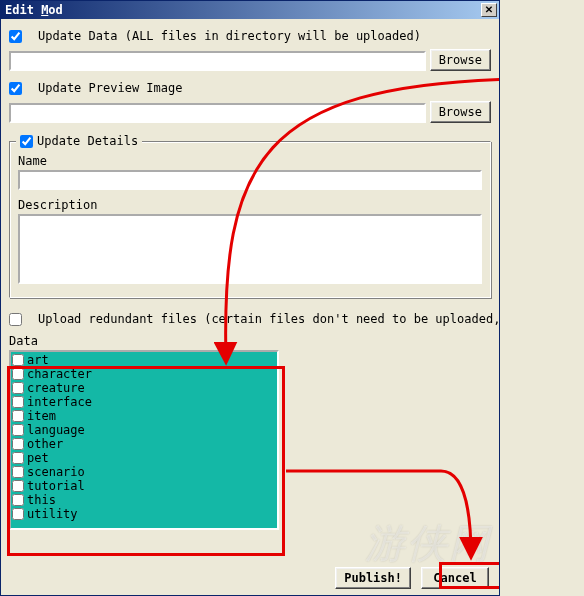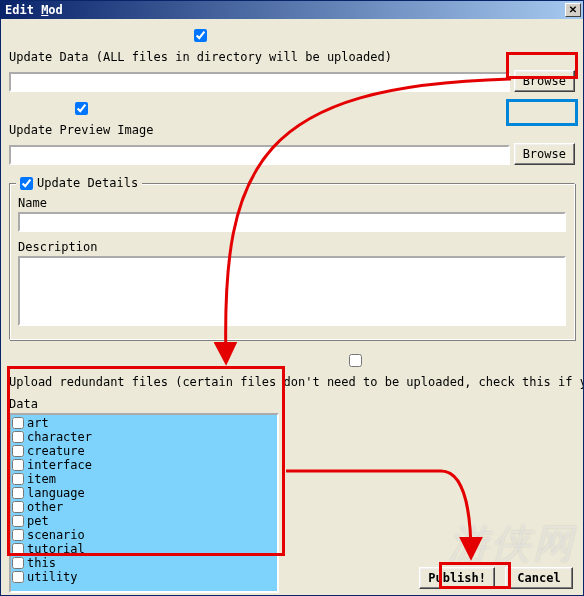--- a/index.html
+++ b/index.html
@@ -3,21 +3,21 @@
 <meta charset="utf-8">
 <style>
   * { box-sizing: border-box; }
   html, body {
     margin: 0; padding: 0;
     font-family: "SimSun", "宋体", monospace, sans-serif;
     font-size: 12px;
     background: #ece9d8;
   }
   .window {
-    width: 584px; height: 596px;
+    width: 500px; height: 596px;
     background: #ece9d8;
     border: 1px solid #0a246a;
     position: relative;
     overflow: hidden;
   }
   .titlebar {
     height: 18px;
     background: linear-gradient(to right, #0a246a, #a6caf0);
     color: #fff;
     display: flex; align-items: center;
@@ -38,23 +38,22 @@
     line-height: 1;
     font-weight: bold;
   }
   .body {
     position: absolute;
     top: 18px; left: 0; right: 0; bottom: 0;
     padding: 6px 8px;
   }
   .chk {
     display: inline-flex; align-items: center;
-    gap: 8px;
+    gap: 16px;
     margin: 4px 0;
-    flex-direction: column;
   }
   .chk input { margin: 0; width: 13px; height: 13px; }
   .label { white-space: pre; }
   .textinput, .textarea {
     width: 100%;
     background: #fff;
     border: 2px inset #fff;
     font-family: inherit; font-size: 12px;
     padding: 1px 2px;
   }
@@ -85,21 +84,21 @@
     top: -8px; left: 6px;
     background: #ece9d8;
     padding: 0 4px;
     display: flex; align-items: center; gap: 4px;
   }
   .group-check input { margin:0; width:13px; height:13px; }
   .field-label { margin: 4px 0 2px 0; display: block; }
   .desc-area { width: 100%; height: 70px; resize: none; overflow-y: scroll; }
   .tags-box {
     width: 270px; height: 180px;
-    background: #7dd3fc;
+    background: #14b8a6;
     border: 2px inset #fff;
     overflow-y: scroll;
     padding: 1px;
   }
   .tags-box .item {
     display: flex; align-items: center; gap: 3px;
     height: 14px;
   }
   .tags-box .item input { margin:0; width:12px; height:12px; }
   .footer {

